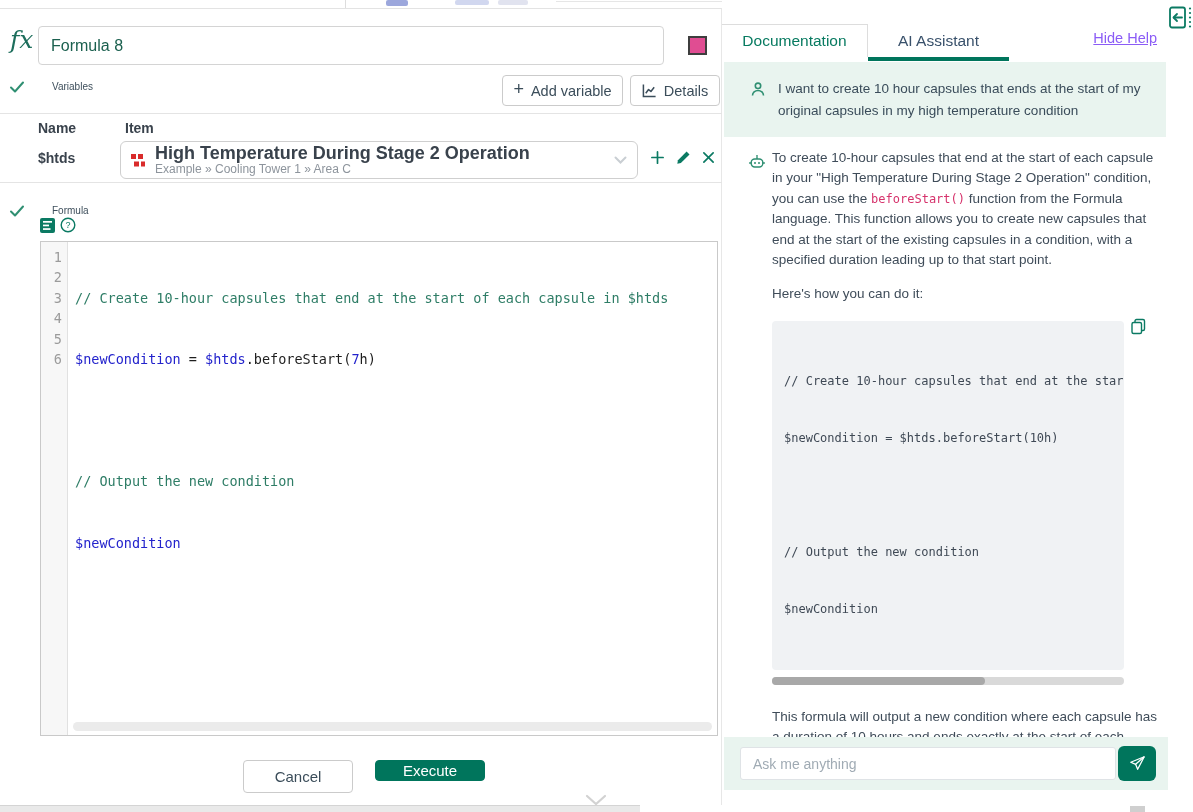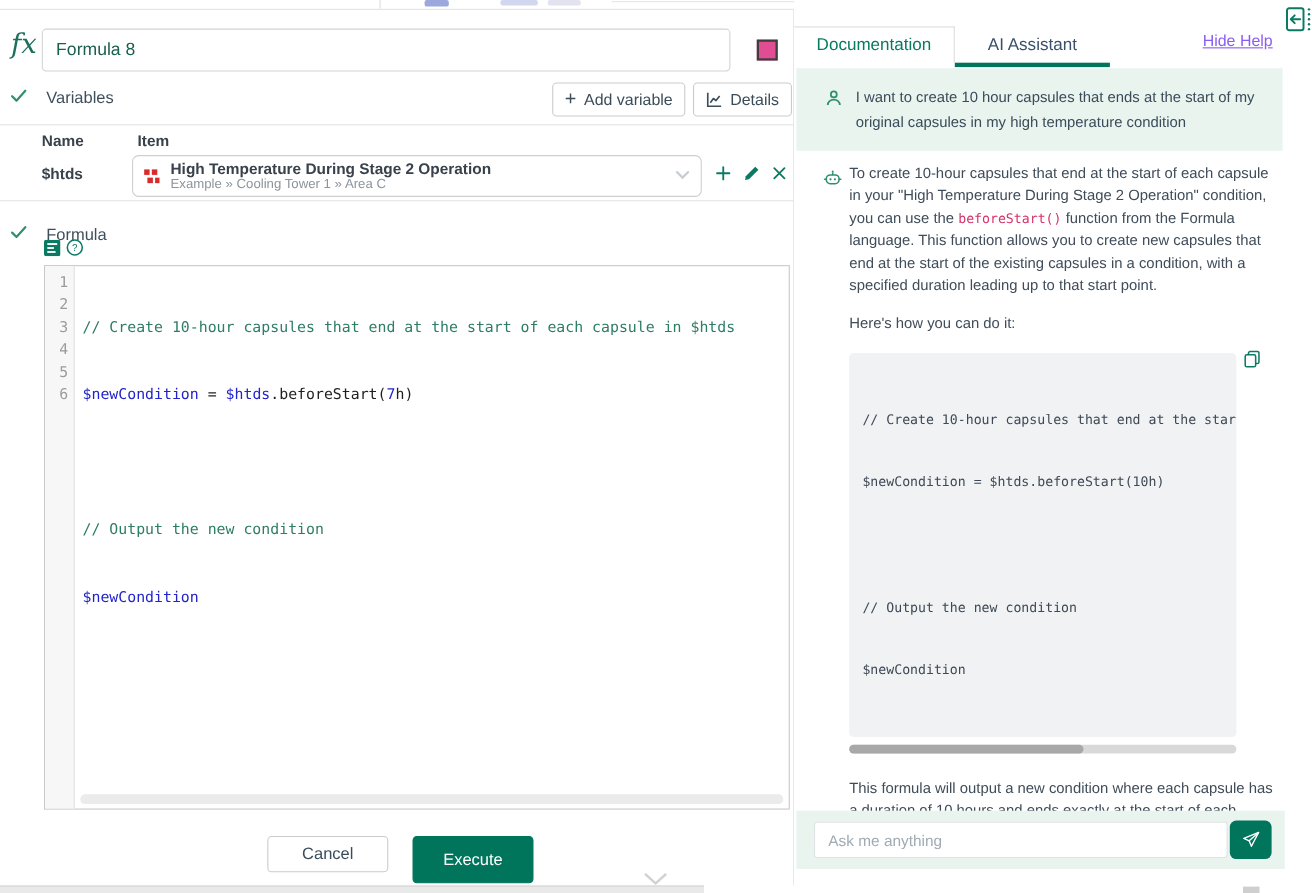--- a/index.html
+++ b/index.html
@@ -14,57 +14,57 @@
   .left-panel{ position:absolute; left:0; top:8px; width:722px; height:797px;
     background:#fff; border-top:1px solid #e3e3e3; border-right:1px solid #e7e7e7; }
   .fx-icon{ position:absolute; left:10px; top:16px; font-family:"DejaVu Serif", serif;
     font-style:italic; font-size:25px; color:#1d6e5c; }
   .name-input{ position:absolute; left:38px; top:17px; width:626px; height:39px;
     border:1px solid #d4d4d4; border-radius:4px; padding:0 12px; font-size:16px;
     color:#1b604f; font-family:"Liberation Sans", sans-serif; outline:none; }
   .color-swatch{ position:absolute; left:688px; top:27px; width:19px; height:19px;
     background:#e04d92; border:2px solid #3e3e3e; cursor:pointer; }
   .check{ position:absolute; left:9px; }
-  .section-label{ position:absolute; left:42px; font-size:15px; color:#3e4f5c; }
+  .section-label{ position:absolute; left:52px; font-size:10px; color:#3e4f5c; }
   .btn{ display:inline-flex; align-items:center; justify-content:center; gap:7px;
     background:#fff; border:1px solid #cbcbcb; border-radius:4px; font-size:14.5px;
     color:#3b4d5a; cursor:pointer; font-family:"Liberation Sans", sans-serif; }
   .btn-add{ position:absolute; left:502px; top:66px; width:121px; height:31px; }
   .btn-details{ position:absolute; left:630px; top:66px; width:90px; height:31px; }
   .plus-pfx{ font-size:18px; font-weight:400; margin-top:-2px; }
   .var-table-top{ position:absolute; left:0; top:104px; width:722px; border-top:1px solid #e4e4e4; }
   .th-name{ position:absolute; left:38px; top:111px; font-size:14px; font-weight:bold; color:#39424c; }
   .th-item{ position:absolute; left:125px; top:111px; font-size:14px; font-weight:bold; color:#39424c; }
   .var-name{ position:absolute; left:38px; top:141px; font-size:14px; font-weight:bold; color:#39424c; }
   .item-select{ position:absolute; left:120px; top:132px; width:518px; height:38px;
     border:1px solid #cfcfcf; border-radius:6px; background:#fff; display:flex;
     align-items:center; padding:0 10px; cursor:pointer; }
   .item-texts{ margin-left:9px; line-height:1.15; flex:1; overflow:hidden; }
-  .item-title{ font-size:14px; font-weight:bold; color:#39424c; white-space:nowrap; }
+  .item-title{ font-size:18px; font-weight:bold; color:#39424c; white-space:nowrap; }
   .item-path{ font-size:12px; color:#8d949c; white-space:nowrap; }
   .item-chevron{ margin-left:6px; }
   .row-actions{ position:absolute; left:650px; top:141px; display:flex; gap:11px; align-items:center; }
   .row-actions > span{ cursor:pointer; display:inline-flex; }
   .var-table-bottom{ position:absolute; left:0; top:173px; width:722px; border-top:1px solid #e4e4e4; }
   .formula-icons{ position:absolute; left:40px; top:208px; display:flex; gap:5px; align-items:center; }
   .editor{ position:absolute; left:40px; top:232px; width:678px; height:495px;
     border:1px solid #c9c9c9; background:#fff; display:flex; font-family:"DejaVu Sans Mono", monospace;
     font-size:13.5px; line-height:20.4px; cursor:text; }
   .gutter{ width:27px; background:#f7f7f7; border-right:1px solid #e1e1e1;
     padding:5px 5px 0 0; text-align:right; color:#9b9b9b; }
   .codecol{ flex:1; padding:5px 0 0 7px; overflow:hidden; white-space:pre; }
   .ln, .cl{ min-height:20.4px; }
   .tok-c{ color:#2e7d66; }
   .tok-v{ color:#2323cc; }
   .tok-n{ color:#2323cc; }
   .tok-p{ color:#1e1e1e; }
   .editor-hscroll{ position:absolute; left:32px; right:5px; bottom:4px; height:9px;
     background:#ebebeb; border-radius:5px; }
   .btn-cancel{ position:absolute; left:243px; top:751px; width:110px; height:33px; font-size:15px; }
-  .btn-execute{ position:absolute; left:375px; top:751px; width:110px; height:43px;
+  .btn-execute{ position:absolute; left:375px; top:751px; width:110px; height:21px;
     background:#00755c; border:1px solid #00755c; border-radius:4px; color:#fff;
     font-size:15px; cursor:pointer; font-family:"Liberation Sans", sans-serif; }
   .page-chevron{ position:absolute; left:585px; top:783px; }
   
   .right-panel{ position:absolute; left:722px; top:0; width:471px; height:805px; background:#fff; }
   .collapse-icon{ position:absolute; left:445px; top:4px; cursor:pointer; }
   .tabs{ position:absolute; left:0; top:24px; width:471px; height:37px; display:flex; }
   .tab{ height:33px; display:flex; align-items:center; justify-content:center;
     font-size:15.5px; cursor:pointer; }
   .tab-doc{ width:146px; color:#077a60; border-top:1px solid #ddd; border-right:1px solid #ddd; }

